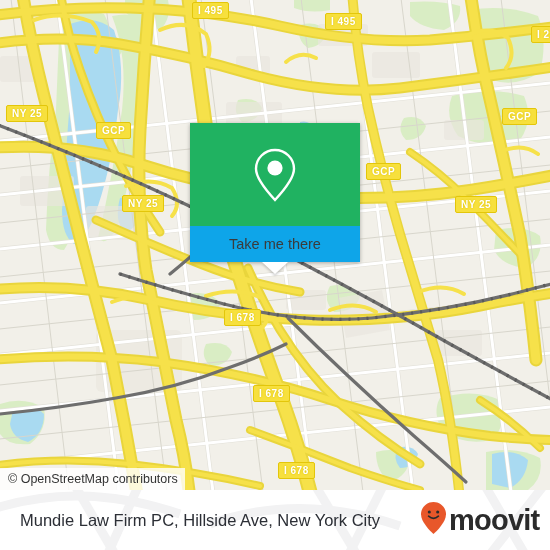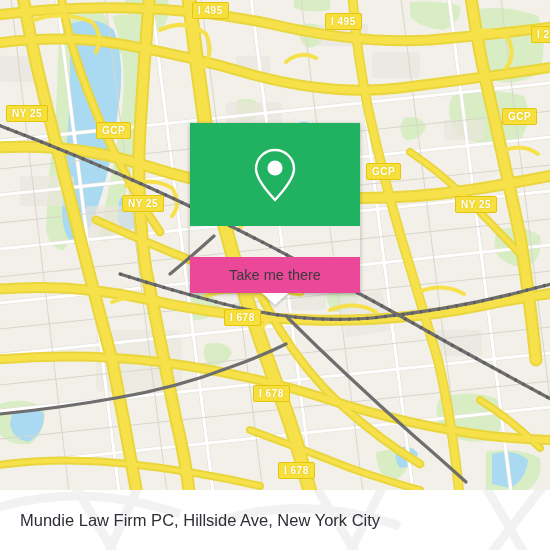--- a/index.html
+++ b/index.html
@@ -53,28 +53,27 @@
   }
   #popup-green {
     background: #20b261;
     height: 103px;
     display: flex;
     align-items: center;
     justify-content: center;
   }
   #popup-green svg { display: block; }
   #popup-footer {
-    background: #ec4899;
+    background: #0ea5e9;
     height: 36px;
     display: flex;
     align-items: center;
     justify-content: center;
     color: #3b3b3b;
     font-size: 14.5px;
-    margin-top: 31px;
   }
   #popup-tail {
     position: absolute;
     left: 50%;
     top: 100%;
     transform: translateX(-50%);
     width: 0; height: 0;
     border-left: 13px solid transparent;
     border-right: 13px solid transparent;
     border-top: 12px solid #ffffff;
@@ -335,33 +334,47 @@
             <circle cx="24" cy="22" r="7.6" fill="#ffffff"></circle>
           </svg>
         </span>
       </div>
       <div id="popup-footer">
         <span>Take me there</span>
       </div>
       <div id="popup-tail"></div>
     </div>
 
+    <div id="attribution">
+      <span>© OpenStreetMap contributors</span>
+    </div>
   </div>
 
   <div id="footer">
     <svg id="footer-watermark" width="550" height="100" viewBox="0 0 550 100">
       <g fill="none" stroke="#f2f2f3" stroke-width="9">
         <path d="M60 -10 L130 110"></path>
         <path d="M150 -10 L96 110"></path>
         <path d="M300 -10 L372 110"></path>
         <path d="M396 -10 L336 110"></path>
         <path d="M470 -10 L540 110"></path>
         <path d="M548 10 L470 110"></path>
         <path d="M-10 40 Q80 10 180 44"></path>
         <path d="M210 54 Q300 22 400 56"></path>
       </g>
     </svg>
     <div id="footer-inner">
       <div id="place-title">Mundie Law Firm PC, Hillside Ave, New York City</div>
+      <div id="brand">
+        <span>
+          <svg width="27" height="34" viewBox="0 0 27 34" aria-hidden="true">
+            <path d="M13.5 1 C6.6 1 1 6.5 1 13.3 C1 21 10 30 13.5 33 C17 30 26 21 26 13.3 C26 6.5 20.4 1 13.5 1 Z" fill="#e8572a"></path>
+            <circle cx="9.3" cy="11" r="1.55" fill="#2b2b2b"></circle>
+            <circle cx="17.7" cy="11" r="1.55" fill="#2b2b2b"></circle>
+            <path d="M8.6 15.2 Q13.5 19.6 18.4 15.2" fill="none" stroke="#2b2b2b" stroke-width="1.7" stroke-linecap="round"></path>
+          </svg>
+        </span>
+        <span id="brand-word">moovit</span>
+      </div>
     </div>
   </div>
 
 </div>
 
 </body></html>

